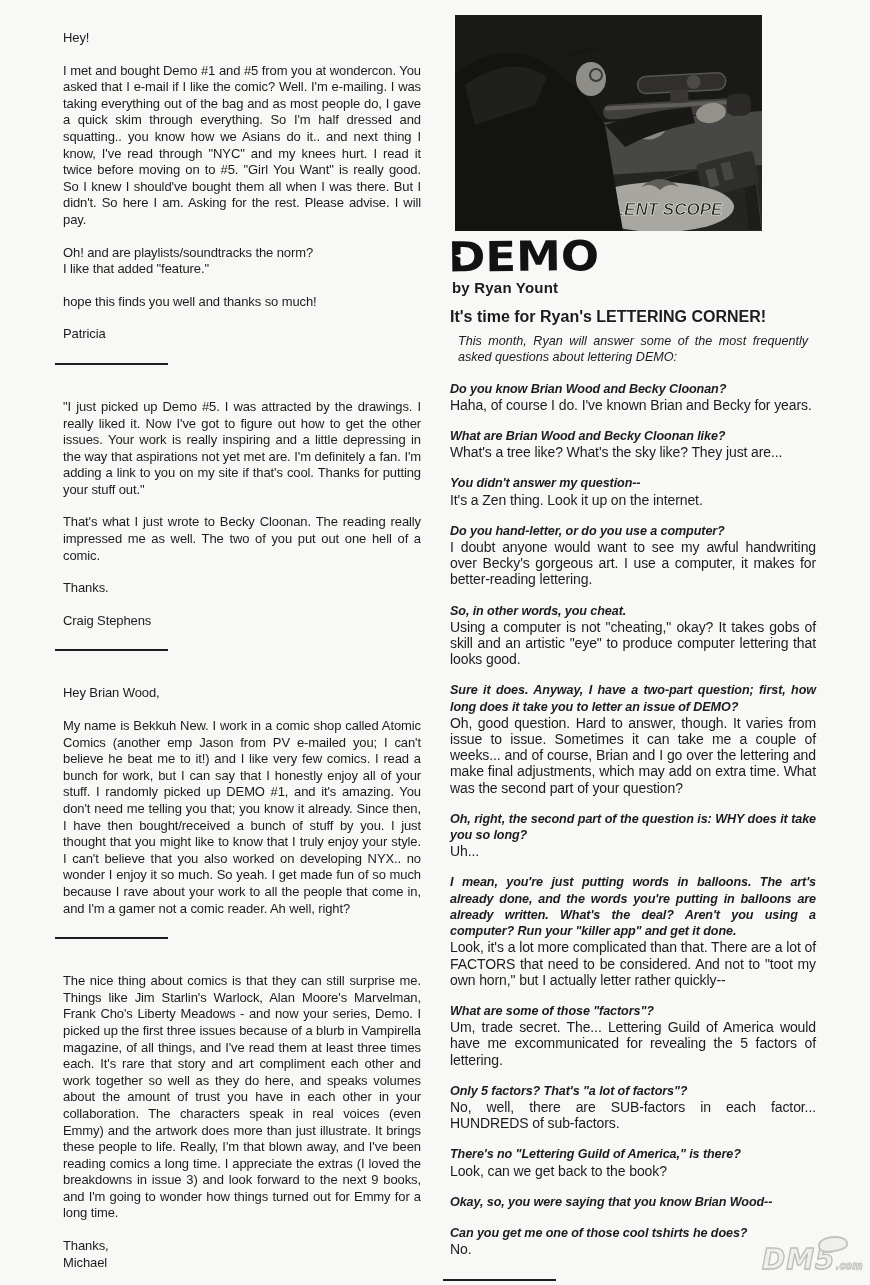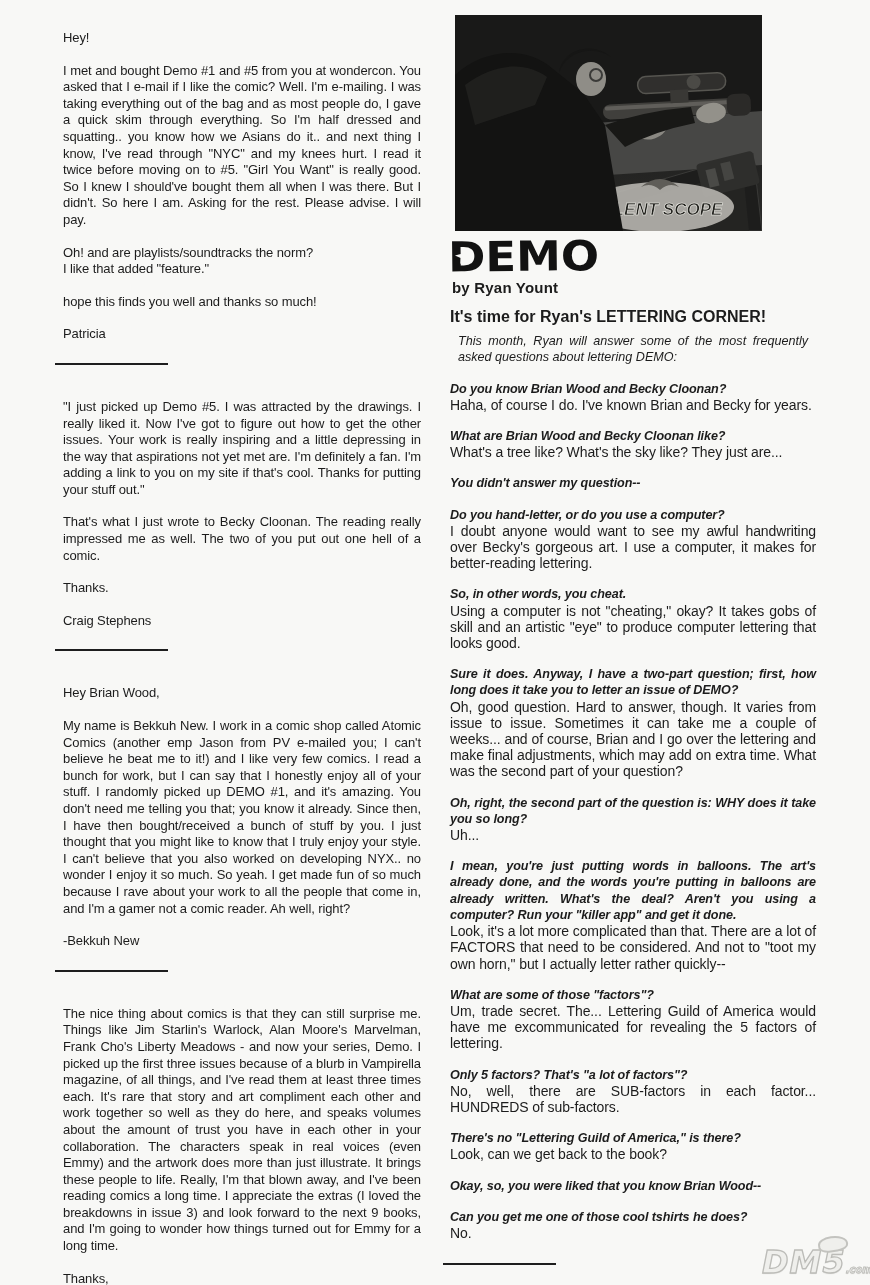--- a/index.html
+++ b/index.html
@@ -53,21 +53,21 @@
   .closing .bold{font-weight:bold;}
   
   .watermark{
     position:absolute;left:762px;top:1243px;white-space:nowrap;
     font-family:"DejaVu Sans", sans-serif;font-weight:900;font-style:italic;
     color:#efefec;
     -webkit-text-stroke:1.3px #bcbcb8;
     text-shadow:0 1px 1px #d4d4d0;
     user-select:none;
   }
-  .wm-main{font-size:32px;letter-spacing:1px;}
+  .wm-main{font-size:28px;letter-spacing:1px;}
   .wm-suffix{font-size:10px;-webkit-text-stroke:0.8px #bcbcb8;}
   .wm-mascot{
     position:absolute;left:56px;top:-7px;width:26px;height:12px;
     border:2px solid #c3c3bf;background:#efefec;border-radius:60% 70% 50% 50%;
     transform:rotate(-8deg);
   }
 </style>
 </head>
 <body>
 
@@ -95,21 +95,20 @@
             <p class="para">Thanks.</p>
             <p class="para">Craig Stephens</p>
           </div>
           <hr class="divider">
         </section>
 
         <section class="letter">
           <div>
             <p class="para">Hey Brian Wood,</p>
             <p class="para">My name is Bekkuh New. I work in a comic shop called Atomic Comics (another emp Jason from PV e-mailed you; I can't believe he beat me to it!) and I like very few comics. I read a bunch for work, but I can say that I honestly enjoy all of your stuff.  I randomly picked up DEMO #1, and it's amazing. You don't need me telling you that; you know it already.  Since then, I have then bought/received a bunch of stuff by you. I just thought that you might like to know that I truly enjoy your style.  I can't believe that you also worked on developing NYX.. no wonder I enjoy it so much.  So yeah. I get made fun of so much because I rave about your work to all the people that come in, and I'm a gamer not a comic reader. Ah well, right?</p>
-            <p class="para">-Bekkuh New</p>
           </div>
           <hr class="divider">
         </section>
 
         <section class="letter">
           <div>
             <p class="para">The nice thing about comics is that they can still surprise me. Things like Jim Starlin's Warlock, Alan Moore's Marvelman, Frank Cho's Liberty Meadows - and now your series, Demo.  I picked up the first three issues because of a blurb in Vampirella magazine, of all things, and I've read them at least three times each.  It's rare that story and art compliment each other and work together so well as they do here, and speaks volumes about the amount of trust you have in each other in your collaboration.  The characters speak in real voices (even Emmy) and the artwork does more than just illustrate.  It brings these people to life.  Really, I'm that blown away, and I've been reading comics a long time.  I appreciate the extras (I loved the breakdowns in issue 3) and look forward to the next 9 books, and I'm going to wonder how things turned out for Emmy for a long time.</p>
             <p class="para">Thanks,
 Michael</p>
           </div>
@@ -177,20 +176,21 @@
           <p class="a">Haha, of course I do. I've known Brian and Becky for years.</p>
         </div>
 
         <div class="qa">
           <p class="q">What are Brian Wood and Becky Cloonan like?</p>
           <p class="a">What's a tree like? What's the sky like? They just are...</p>
         </div>
 
         <div class="qa">
           <p class="q">You didn't answer my question--</p>
+          <p class="a">It's a Zen thing. Look it up on the internet.</p>
         </div>
 
         <div class="qa">
           <p class="q">Do you hand-letter, or do you use a computer?</p>
           <p class="a">I doubt anyone would want to see my awful handwriting over Becky's gorgeous art. I use a computer, it makes for better-reading lettering.</p>
         </div>
 
         <div class="qa">
           <p class="q">So, in other words, you cheat.</p>
           <p class="a">Using a computer is not "cheating," okay? It takes gobs of skill and an artistic "eye" to produce computer lettering that looks good.</p>
@@ -220,21 +220,21 @@
           <p class="q">Only 5 factors? That's "a lot of factors"?</p>
           <p class="a">No, well, there are SUB-factors in each factor... HUNDREDS of sub-factors.</p>
         </div>
 
         <div class="qa">
           <p class="q">There's no "Lettering Guild of America," is there?</p>
           <p class="a">Look, can we get back to the book?</p>
         </div>
 
         <div class="qa">
-          <p class="q">Okay, so, you were liked that you know Brian Wood--</p>
+          <p class="q">Okay, so, you were saying that you know Brian Wood--</p>
         </div>
 
         <div class="qa">
           <p class="q">Can you get me one of those cool tshirts he does?</p>
           <p class="a">No.</p>
         </div>
       </div>
 
     <hr class="divider right-divider">
     <p class="closing">

